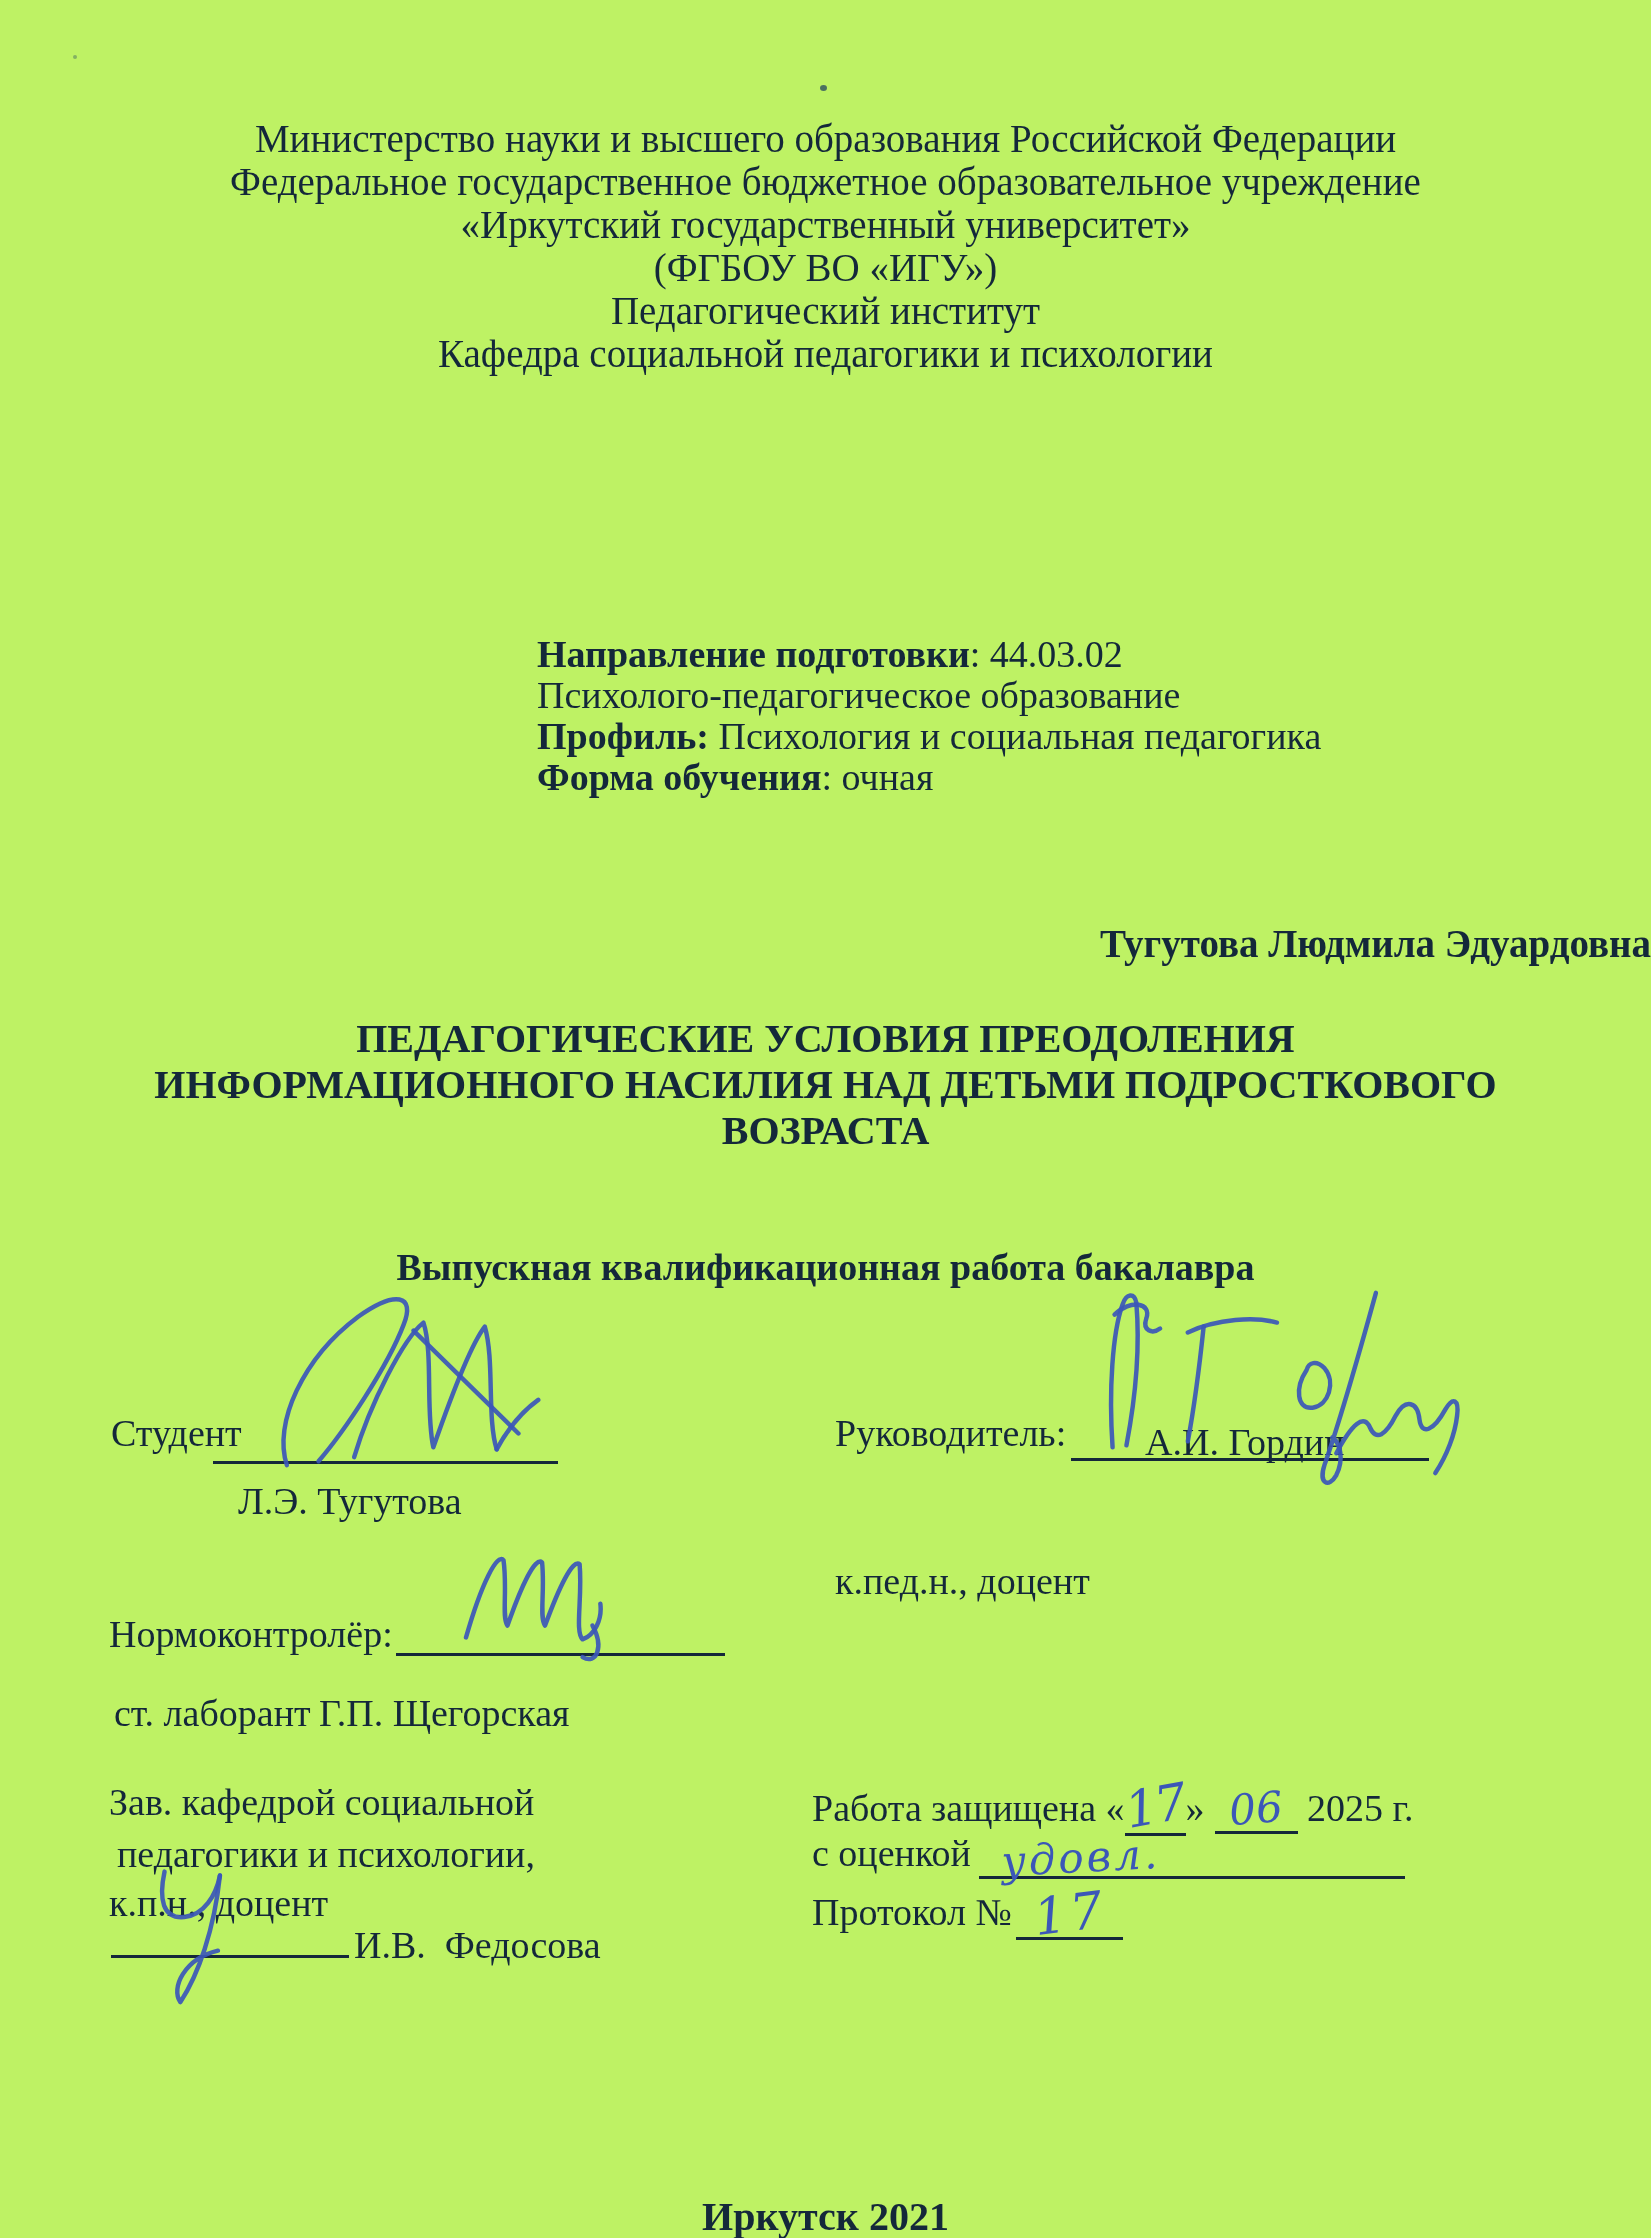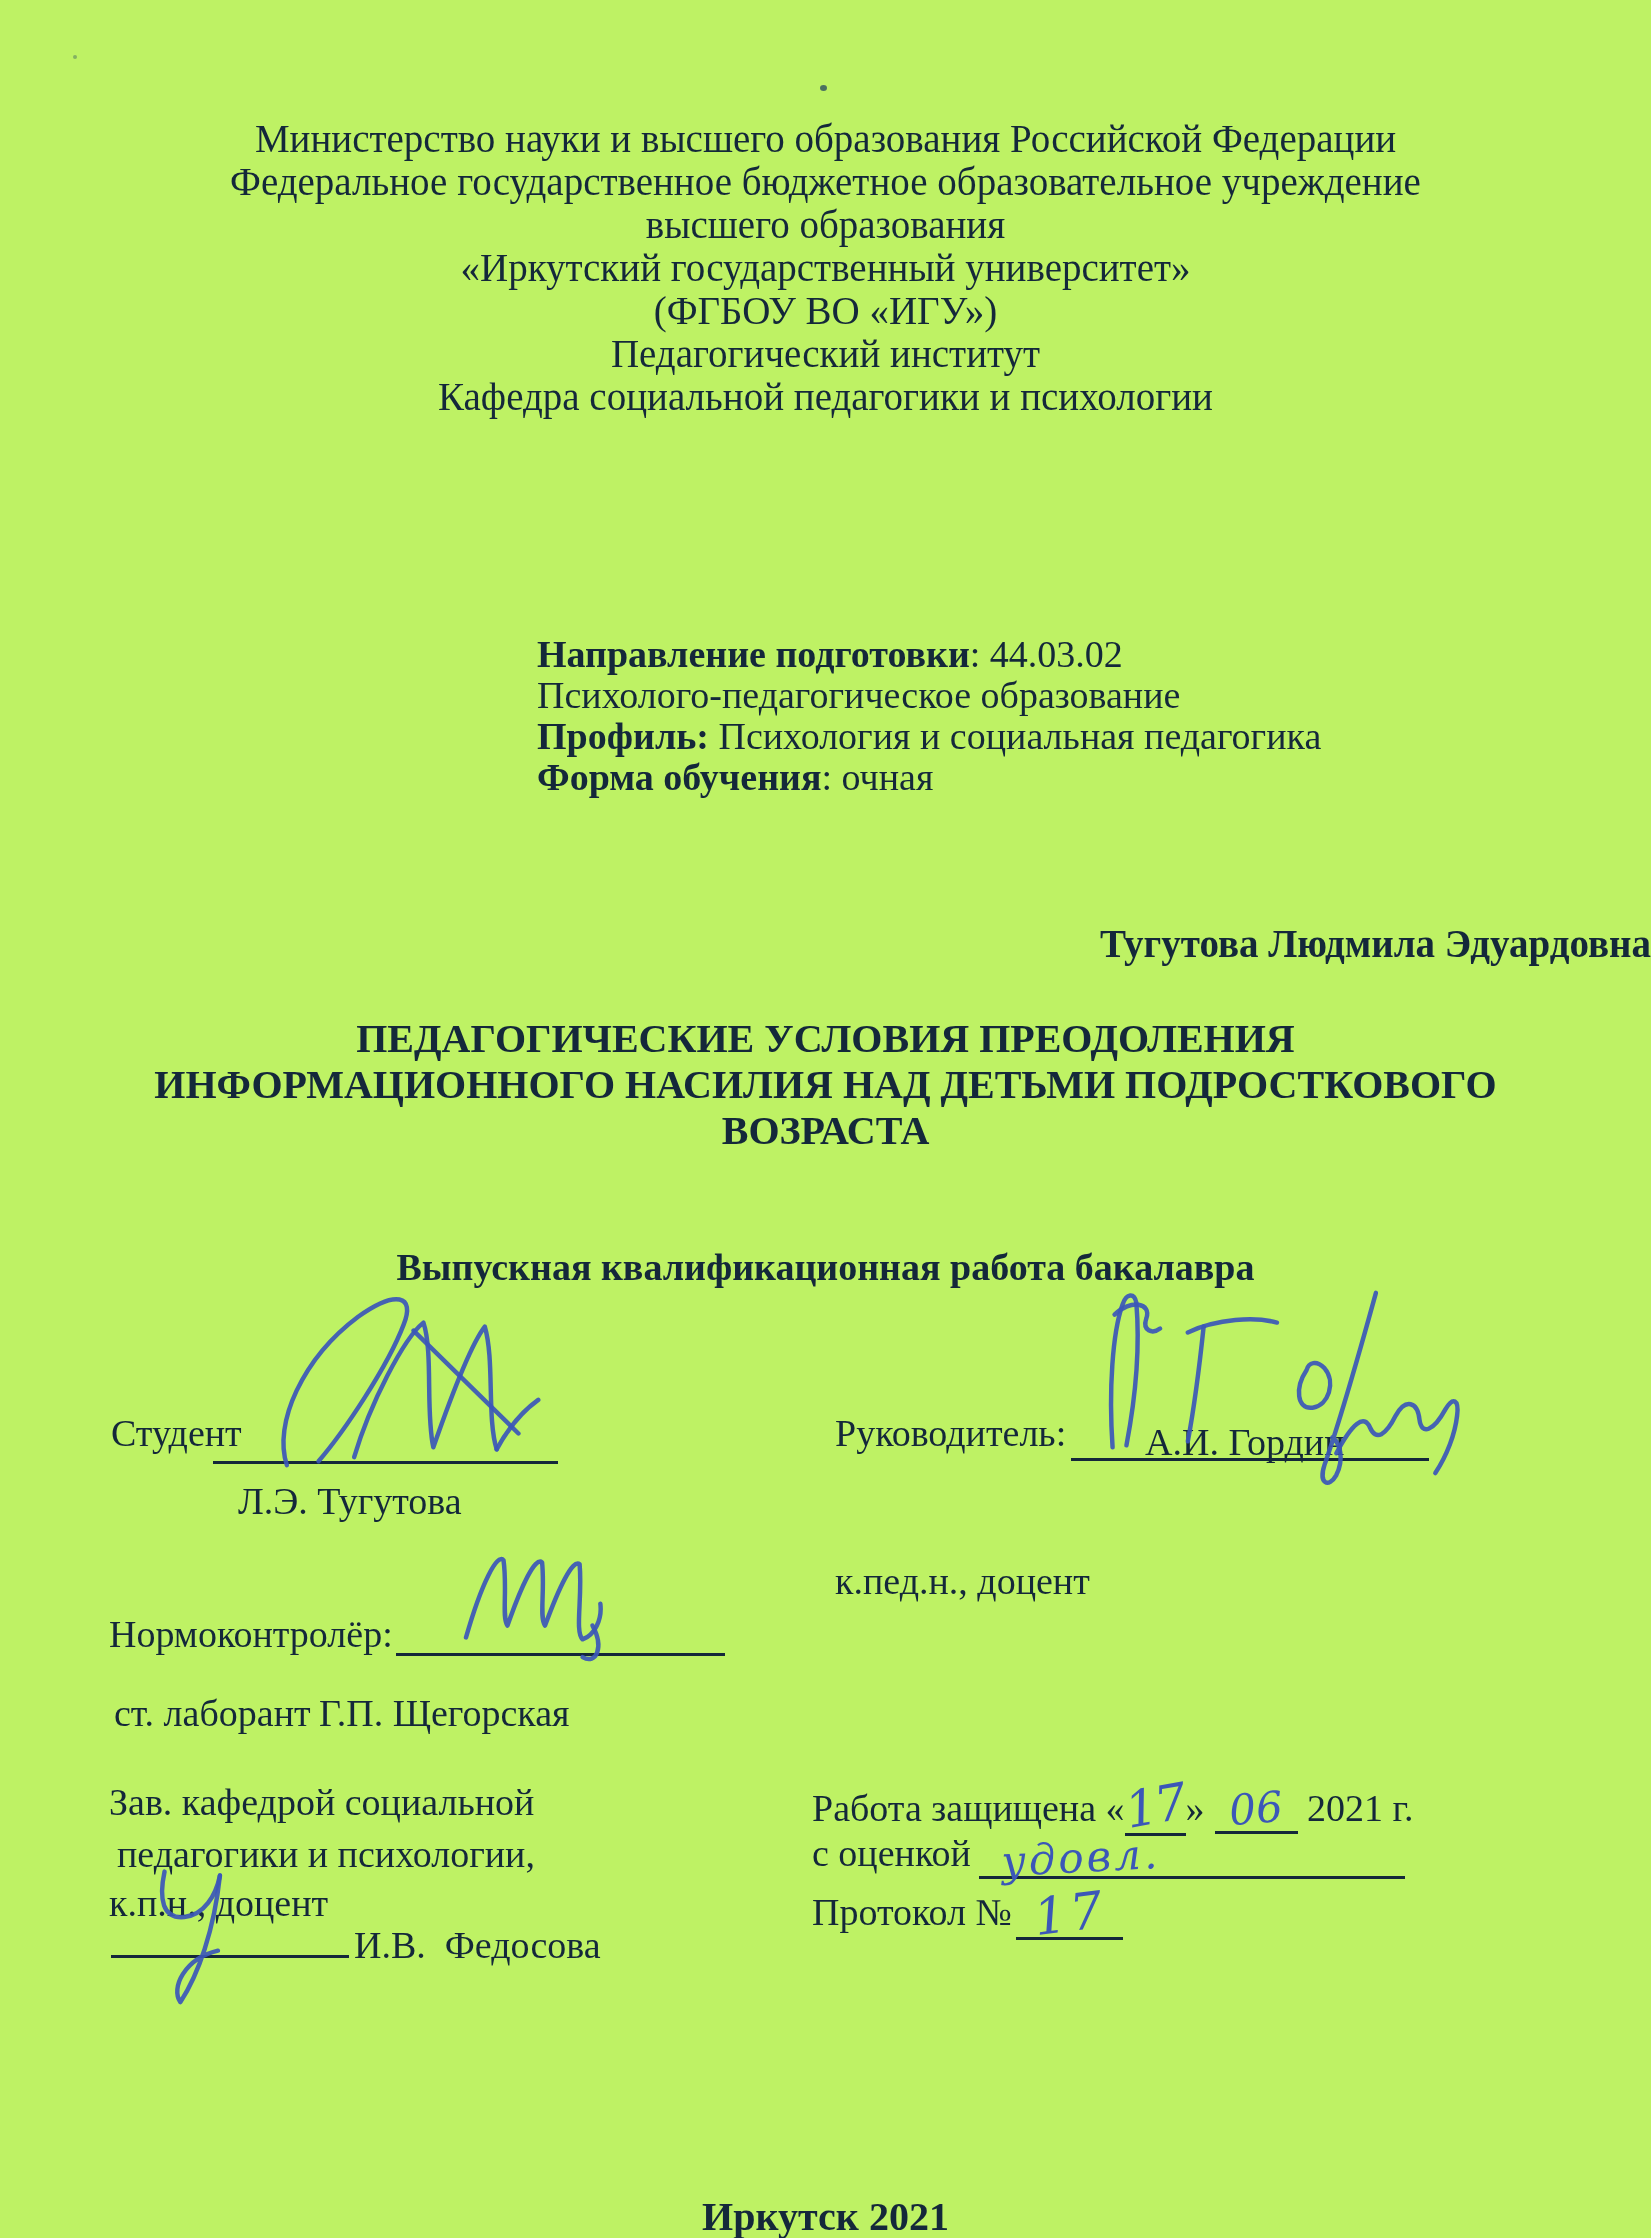--- a/index.html
+++ b/index.html
@@ -39,21 +39,20 @@
 <body>
 
 <div class="page">
 
   <div class="speck" style="left:820px;top:85px;width:7px;height:6px;"></div>
   <div class="speck" style="left:73px;top:55px;width:4px;height:4px;opacity:.5;"></div>
 
   <div class="abs center hdr" style="top:117px;">
     <div>Министерство науки и высшего образования Российской Федерации</div>
     <div>Федеральное государственное бюджетное образовательное учреждение</div>
-    <div>высшего образования</div>
     <div>«Иркутский государственный университет»</div>
     <div>(ФГБОУ ВО «ИГУ»)</div>
     <div>Педагогический институт</div>
     <div>Кафедра социальной педагогики и психологии</div>
   </div>
 
   <div class="abs prog" style="left:528px;top:634px;margin-left:9px;">
     <div><b>Направление подготовки</b><span>: 44.03.02</span></div>
     <div>Психолого-педагогическое образование</div>
     <div><b>Профиль:</b><span> Психология и социальная педагогика</span></div>
@@ -110,21 +109,21 @@
   <div class="abs lbl" style="left:117px;top:1832px;">педагогики и психологии,</div>
   <div class="abs lbl" style="left:109px;top:1881px;">к.п.н., доцент</div>
   <div class="uline" style="left:111px;top:1955px;width:238px;"></div>
   <div class="abs lbl" style="left:354px;top:1923px;">И.В.  Федосова</div>
 
   <svg class="sig" style="left:121px;top:1834px;" width="188" height="178" viewBox="0 0 190 180">
     <path d="M44 38 C38 66 42 86 64 84 C84 82 96 62 100 42"></path>
     <path d="M100 42 C94 98 78 142 60 170 C50 156 64 126 98 118"></path>
   </svg>
 
-  <div class="abs lbl" style="left:812px;top:1775px;"><span>Работа защищена «</span><span class="blank" style="min-width:61px;"><span class="hand hand-day">17</span></span><span>»</span><span class="blank" style="min-width:83px;margin-left:10px;"><span class="hand hand-month">06</span></span><span style="white-space:pre;"> 2021 г.</span></div>
+  <div class="abs lbl" style="left:812px;top:1775px;"><span>Работа защищена «</span><span class="blank" style="min-width:61px;"><span class="hand hand-day">17</span></span><span>»</span><span class="blank" style="min-width:83px;margin-left:10px;"><span class="hand hand-month">06</span></span><span style="white-space:pre;"> 2025 г.</span></div>
 
   <div class="abs lbl" style="left:812px;top:1827px;"><span>с оценкой</span><span class="blank" style="min-width:404px;margin-left:8px;text-align:left;padding-left:22px;"><span class="hand hand-grade">удовл.</span></span></div>
 
   <div class="abs lbl" style="left:812px;top:1878px;"><span>Протокол №</span><span class="blank" style="min-width:107px;margin-left:4px;"><span class="hand hand-proto">17</span></span></div>
 
   <div class="abs center footer" style="top:2193px;">Иркутск 2021</div>
 
 </div>
 
 

